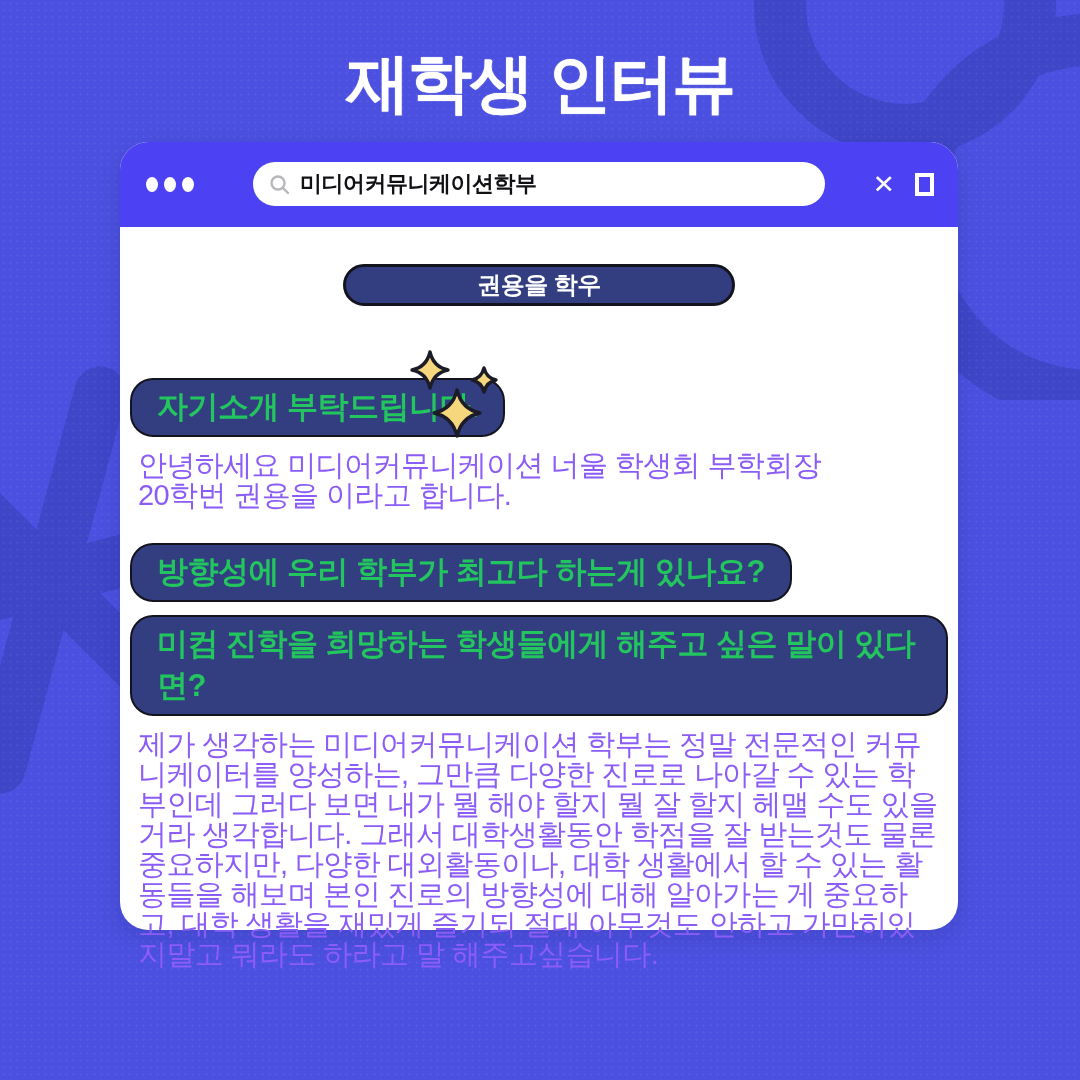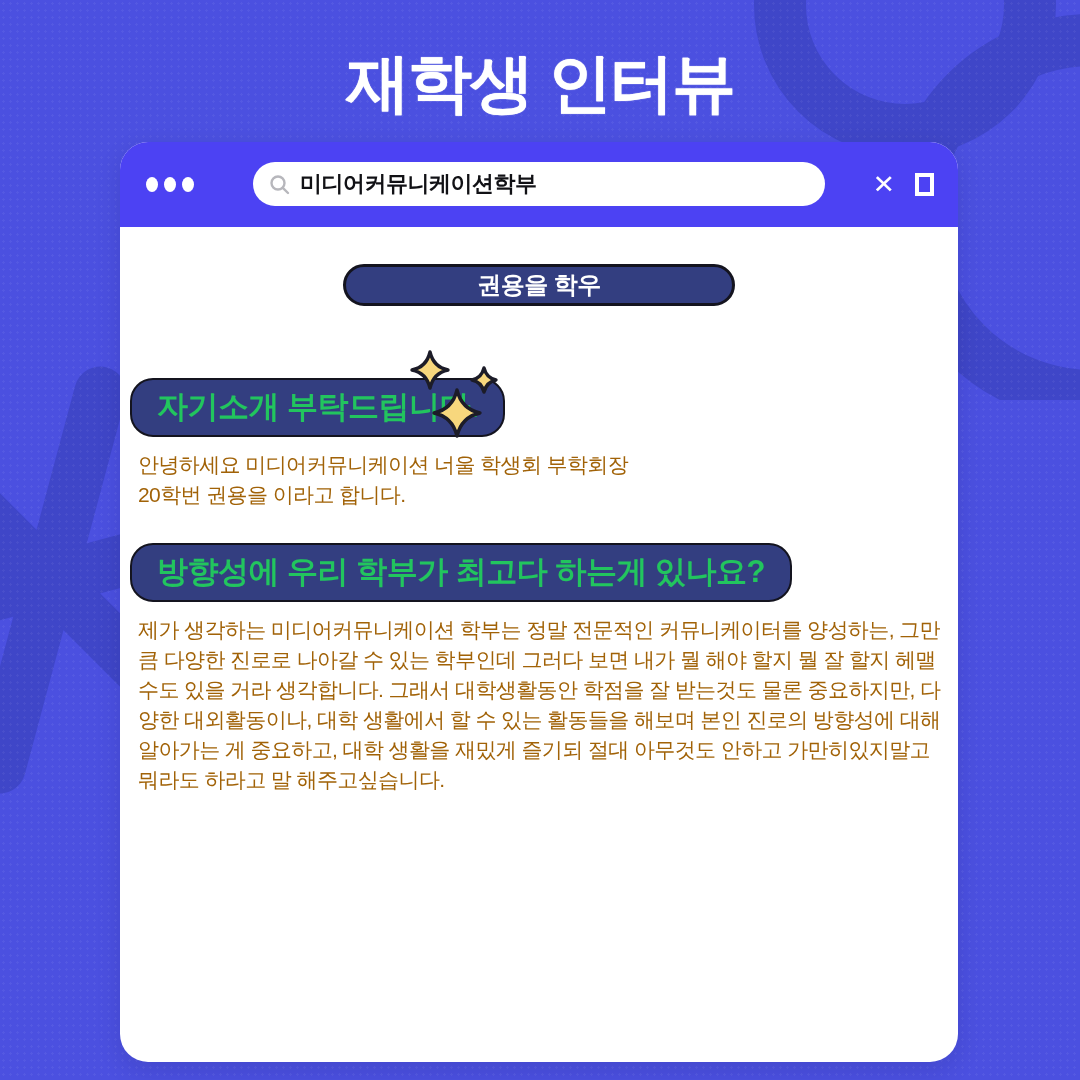--- a/index.html
+++ b/index.html
@@ -21,21 +21,21 @@
 
   .page-title {
     position:absolute; top:40px; left:0; width:100%;
     text-align:center; color:#ffffff;
     font-size:64px; font-weight:900; letter-spacing:-2px;
     text-shadow:0 0 1px #fff;
   }
 
   
   .window {
-    position:absolute; left:120px; top:142px; width:838px; height:920px;
+    position:absolute; left:120px; top:142px; width:838px; height:788px;
     border-radius:28px; background:#ffffff;
     box-shadow:0 8px 24px rgba(20,20,60,.12);
     z-index:2;
   }
   .titlebar {
     position:relative; height:85px; background:#4c42f3;
     border-radius:28px 28px 0 0;
   }
   .dots { position:absolute; left:26px; top:35px; display:flex; gap:6px; }
   .dot { width:12px; height:15px; border-radius:50%; background:#ffffff; }
@@ -76,22 +76,22 @@
 
   .qa-list { margin:72px 10px 0 10px; }
   .q-pill {
     display:inline-block; padding:6px 25px 7px;
     background:#333e80; border:2.5px solid #14141f; border-radius:23px;
     color:#22c55e; font-size:31px; font-weight:700; letter-spacing:-0.5px;
     margin-bottom:13px;
   }
   .a-text {
     margin:0 6px 33px 8px;
-    font-size:21px; line-height:30px; font-weight:500;
-    color:#a16207; letter-spacing:-0.6px;
+    font-size:29px; line-height:30px; font-weight:500;
+    color:#8b5cf6; letter-spacing:-0.6px;
     white-space:pre-line;
   }
 </style>
 </head>
 <body>
 
 <div class="canvas">
 
   <svg class="deco deco-asterisk" width="320" height="470" viewBox="0 0 320 470">
     <g fill="#3f46c8">
@@ -152,19 +152,22 @@
 20학번 권용을 이라고 합니다.</p>
   </div>
 
   <div class="qa">
     <div class="q-pill">
       <span class="q-text">방향성에 우리 학부가 최고다 하는게 있나요?</span>
     </div>
   </div>
 
   <div class="qa">
+    <div class="q-pill">
+      <span class="q-text">미컴 진학을 희망하는 학생들에게 해주고 싶은 말이 있다면?</span>
+    </div>
     <p class="a-text">제가 생각하는 미디어커뮤니케이션 학부는 정말 전문적인 커뮤니케이터를 양성하는, 그만큼 다양한 진로로 나아갈 수 있는 학부인데 그러다 보면 내가 뭘 해야 할지 뭘 잘 할지 헤맬 수도 있을 거라 생각합니다. 그래서 대학생활동안 학점을 잘 받는것도 물론 중요하지만, 다양한 대외활동이나, 대학 생활에서 할 수 있는 활동들을 해보며 본인 진로의 방향성에 대해 알아가는 게 중요하고, 대학 생활을 재밌게 즐기되 절대 아무것도 안하고 가만히있지말고 뭐라도 하라고 말 해주고싶습니다.</p>
   </div>
 </div>
 
     </div>
   </div>
 </div>
 
 </body></html>

